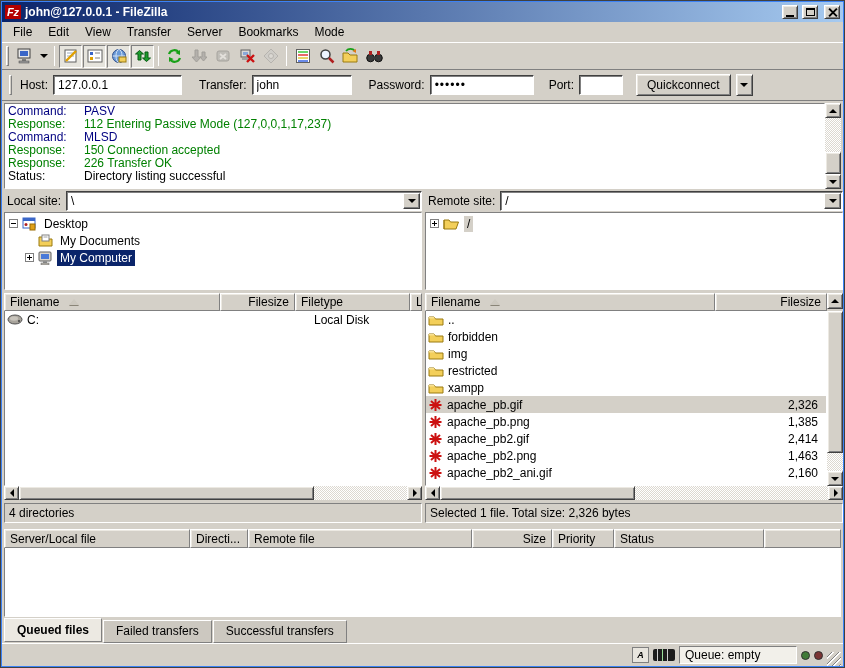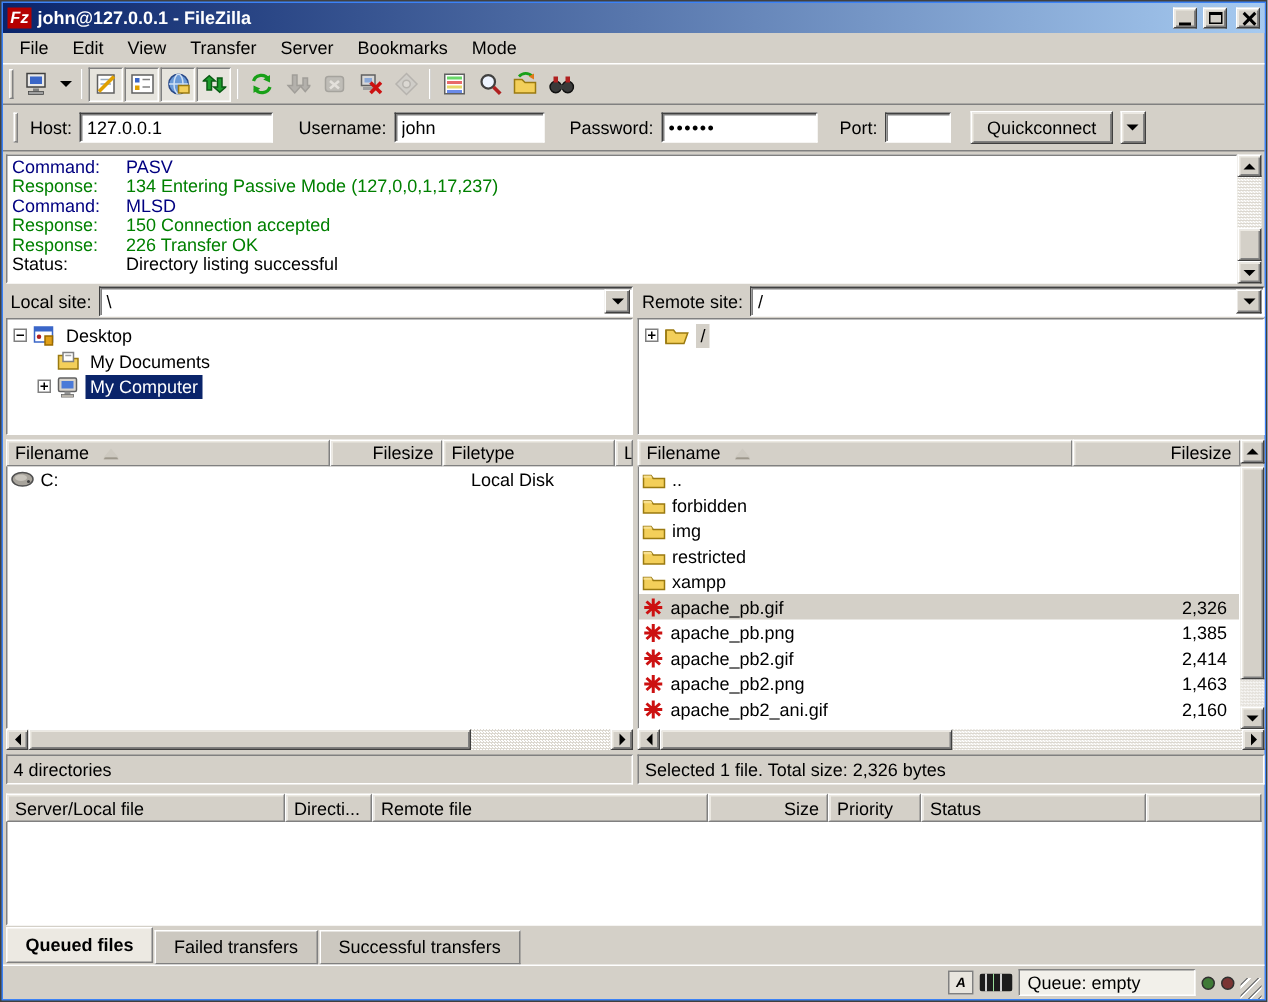--- a/index.html
+++ b/index.html
@@ -262,36 +262,36 @@
           <rect x="3" y="3" width="3" height="4" fill="#b02020"></rect>
           <rect x="11" y="3" width="3" height="4" fill="#b02020"></rect>
         </svg>
     </span>
   </div>
 
   <div class="quickbar">
     <span class="grip"></span>
     <span class="qlabel">Host:</span>
     <input class="field" style="width: 129px;" value="127.0.0.1">
-    <span class="qlabel" style="margin-left:12px">Username:</span>
+    <span class="qlabel" style="margin-left:12px">Transfer:</span>
     <input class="field" style="width: 100px;" value="john">
     <span class="qlabel" style="margin-left:12px">Password:</span>
     <input class="field" style="width: 104px; letter-spacing: 1px;" value="••••••">
     <span class="qlabel" style="margin-left:10px">Port:</span>
     <input class="field" style="width: 44px;" value="">
     <button class="btn" style="margin-left:8px">Quickconnect</button>
     <span class="qc-dd raised">
         <span class="tri-dn"></span>
       </span>
   </div>
 
   <div class="logwrap">
     <div class="logbox">
       <div class="logline log-command"><span class="loglabel">Command:</span><span>PASV</span></div>
-      <div class="logline log-response"><span class="loglabel">Response:</span><span>134 Entering Passive Mode (127,0,0,1,17,237)</span></div>
+      <div class="logline log-response"><span class="loglabel">Response:</span><span>112 Entering Passive Mode (127,0,0,1,17,237)</span></div>
       <div class="logline log-command"><span class="loglabel">Command:</span><span>MLSD</span></div>
       <div class="logline log-response"><span class="loglabel">Response:</span><span>150 Connection accepted</span></div>
       <div class="logline log-response"><span class="loglabel">Response:</span><span>226 Transfer OK</span></div>
       <div class="logline log-status"><span class="loglabel">Status:</span><span>Directory listing successful</span></div>
     </div>
     <div class="vscroll">
       <span class="sbtn">
           <span class="tri-up"></span>
         </span>
       <span class="track" style="flex:1"></span>

